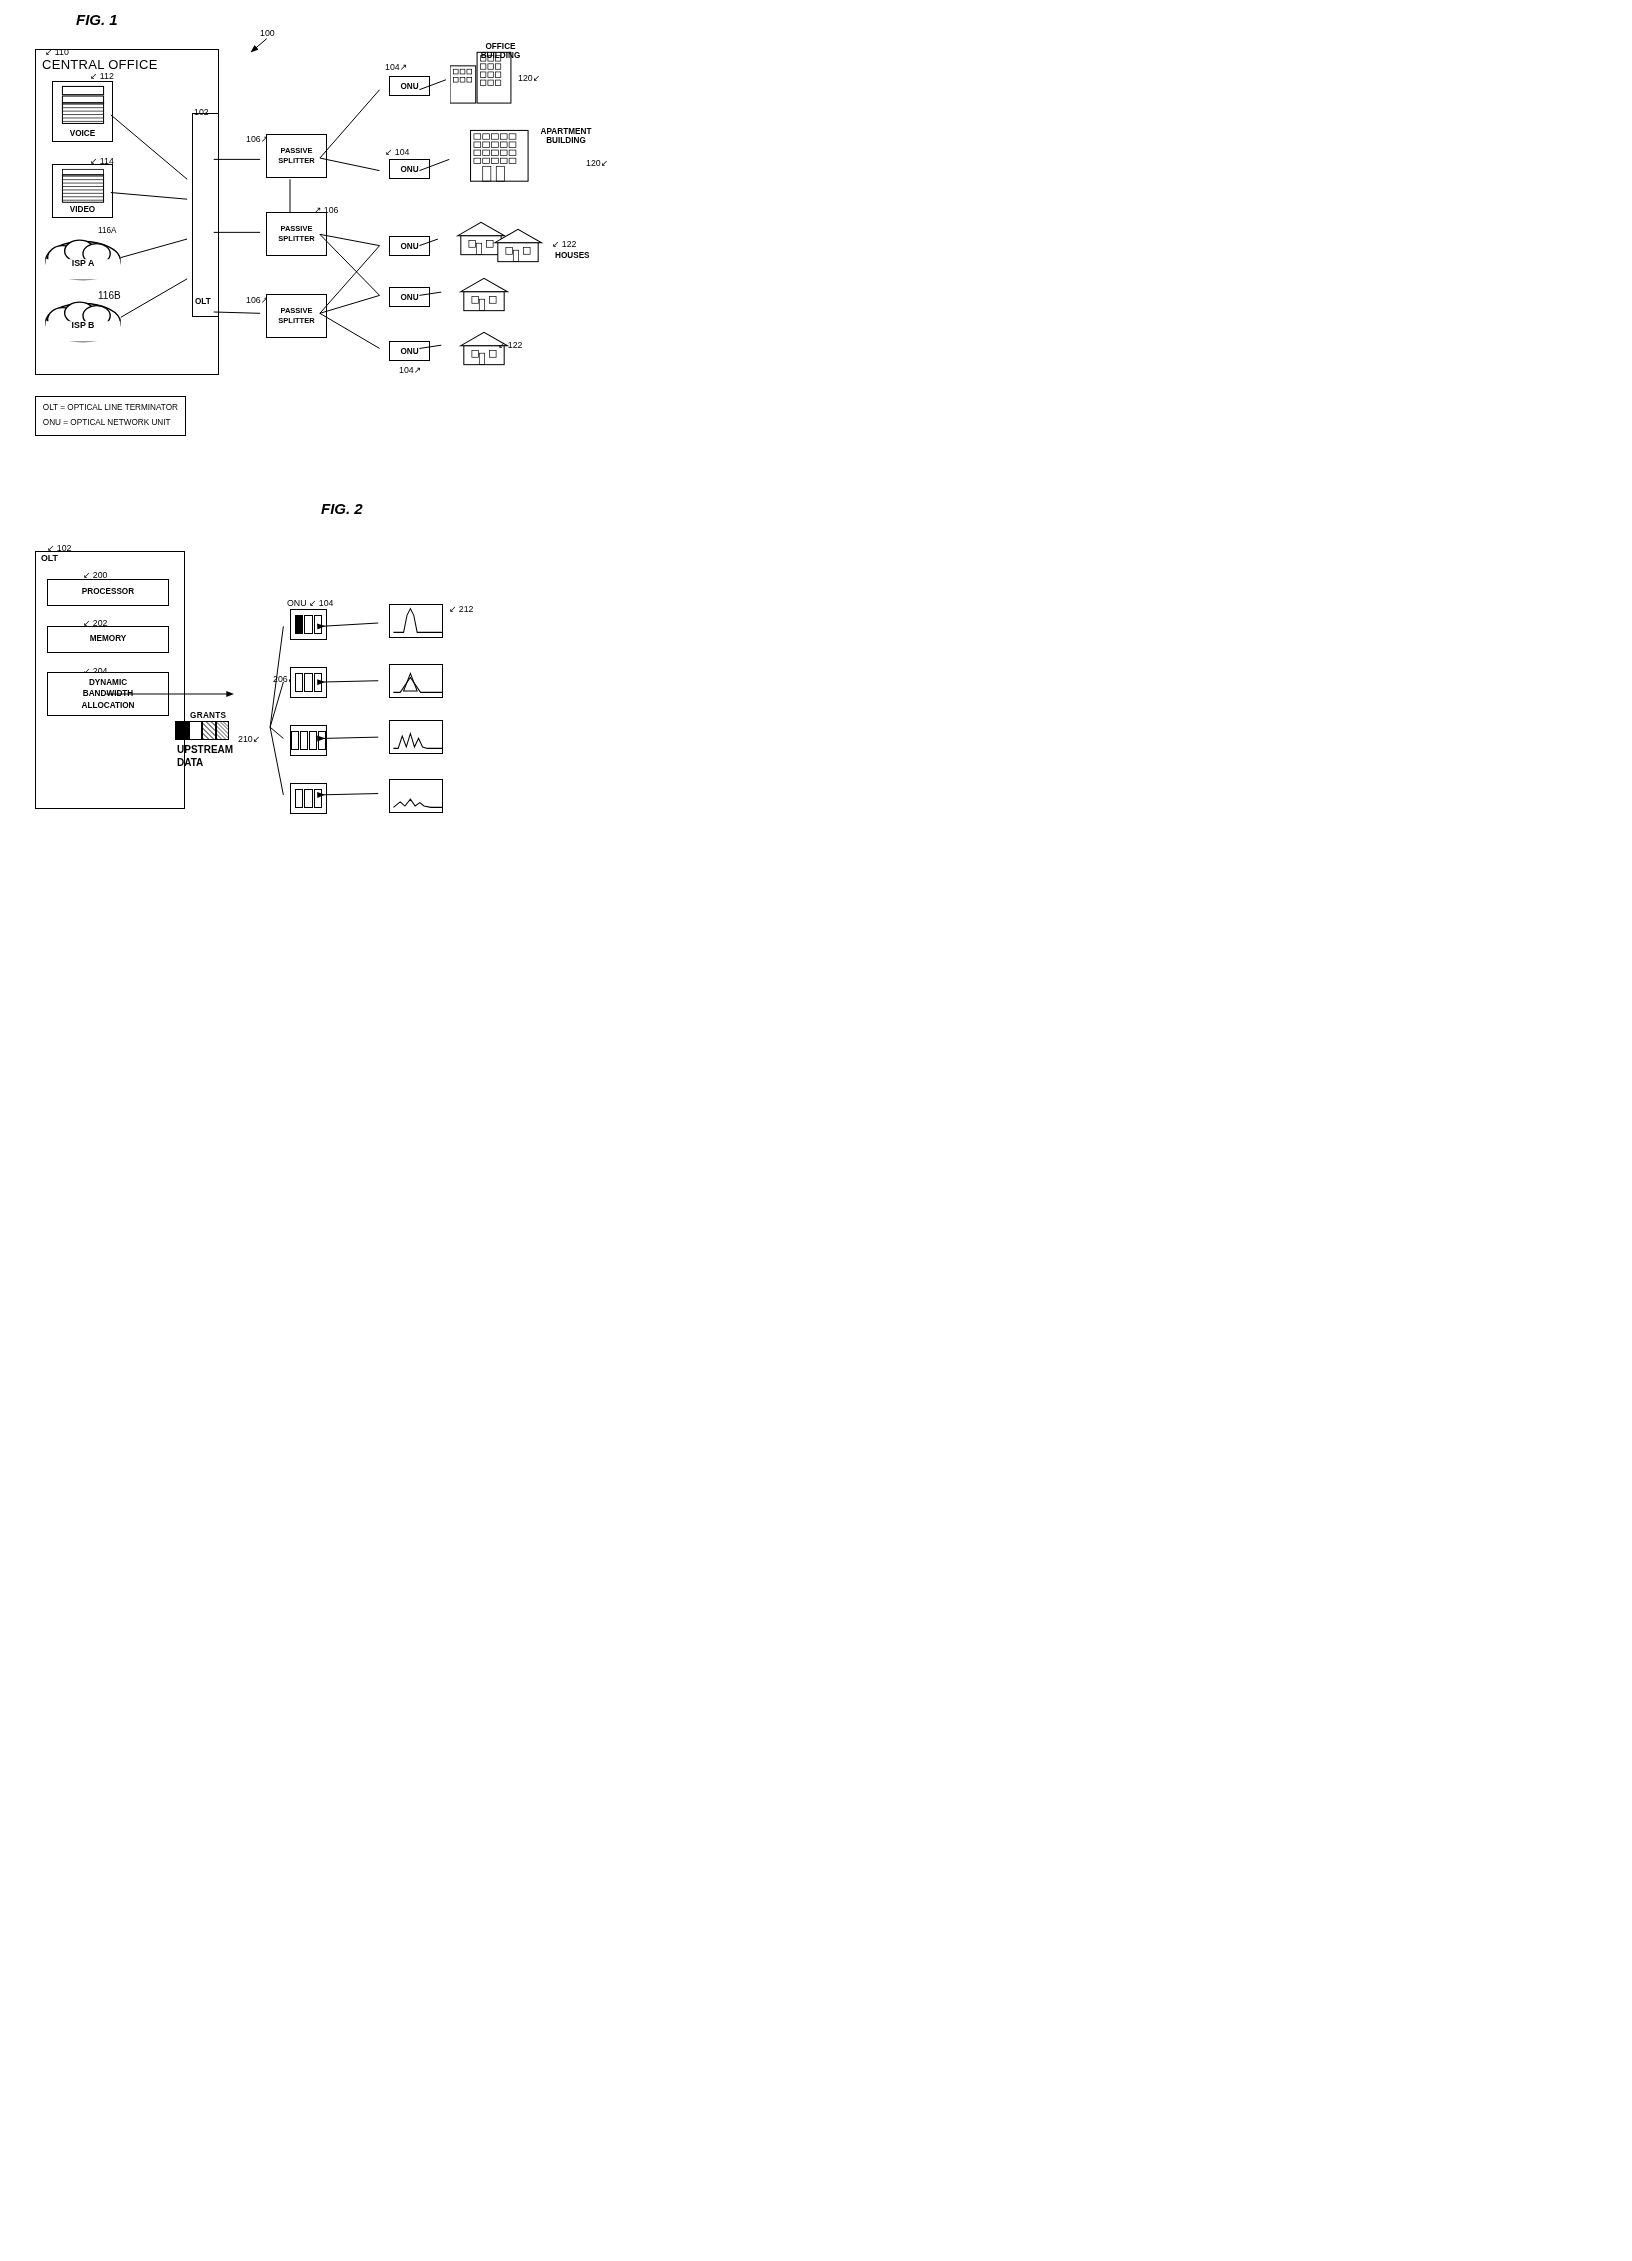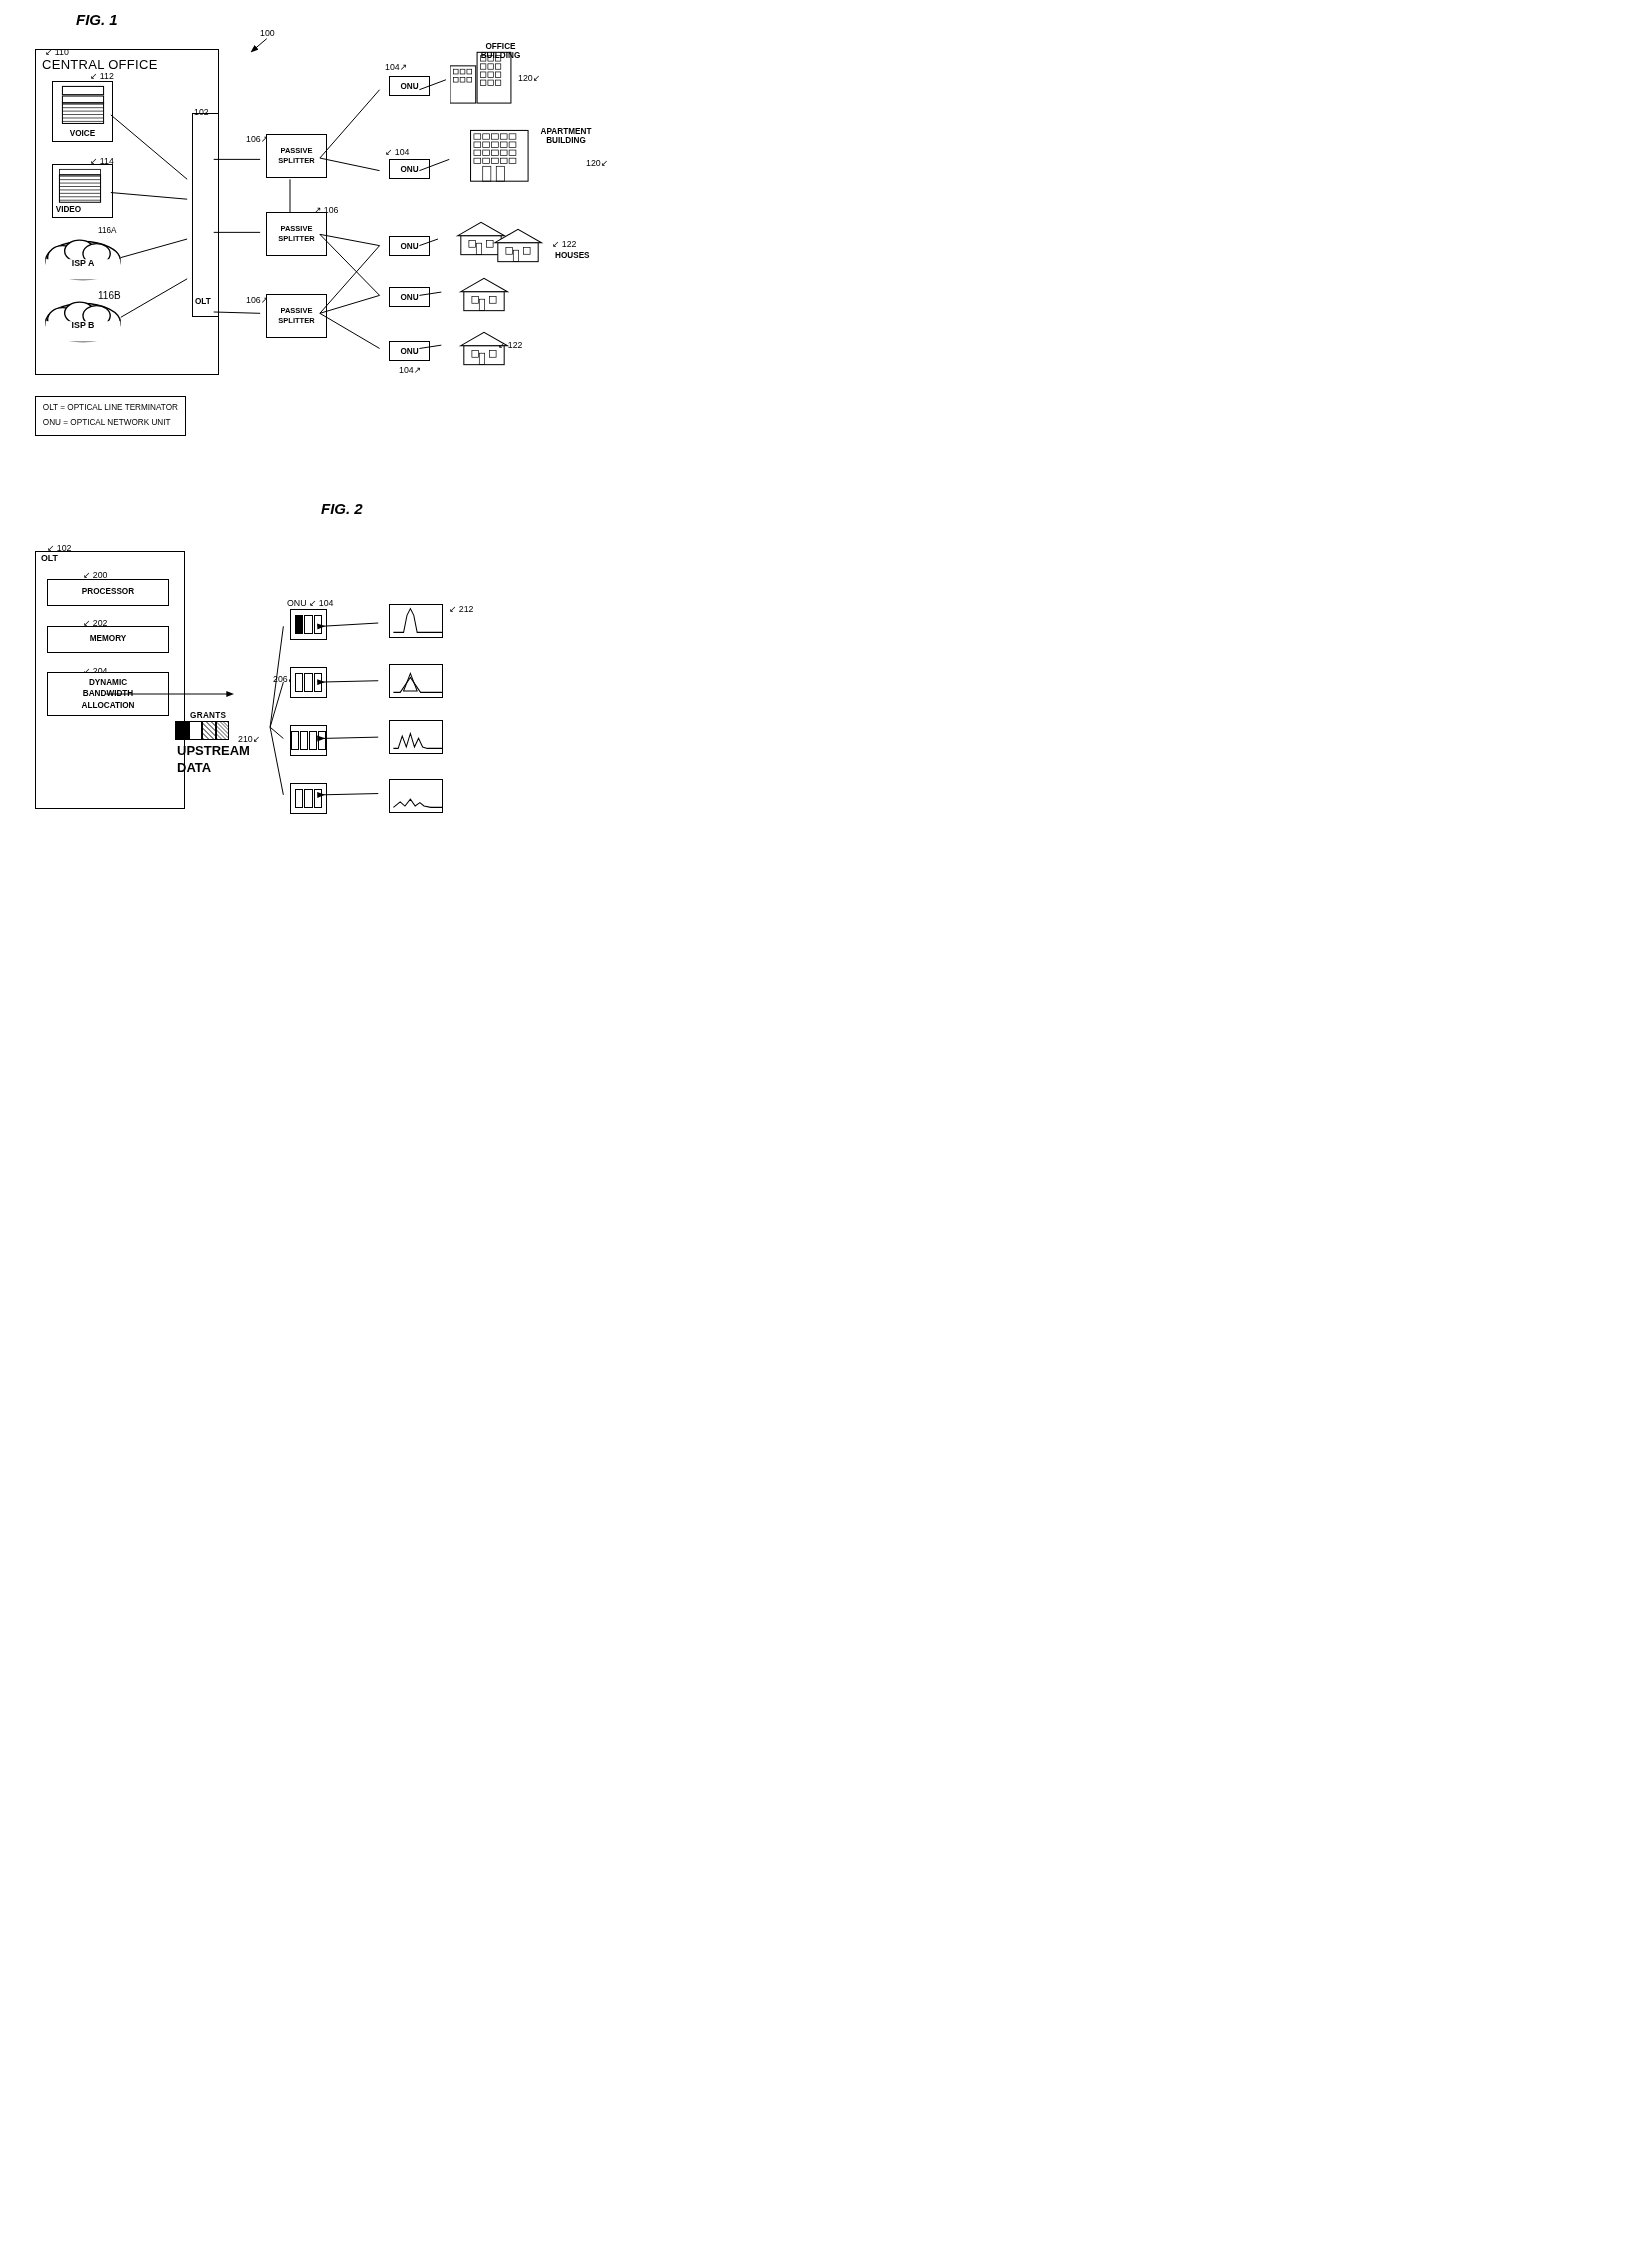--- a/index.html
+++ b/index.html
@@ -182,21 +182,21 @@
         <line x1="5" y1="43" x2="65" y2="43" stroke="#000" stroke-width="1"></line>
         <line x1="5" y1="48" x2="65" y2="48" stroke="#000" stroke-width="1"></line>
         <line x1="5" y1="53" x2="65" y2="53" stroke="#000" stroke-width="1"></line>
         <rect x="5" y="26" width="60" height="30" fill="none" stroke="#000" stroke-width="1.5"></rect>
       </svg>
       <span style="font-size:8.2px; font-weight:bold;">VOICE</span>
     </div>
 
     <span class="ref-label" style="left:82px; top:148px; font-size:8.8px;">↙ 114</span>
 
-    <div style="position:absolute; left:44px; top:156px; width:61px; height:54px; border:1.4px solid #000; display:flex; flex-direction:column; align-items:flex-start; justify-content:space-between; padding:2.7px; background:#fff;">
+    <div style="position:absolute; left:44px; top:156px; width:61px; height:54px; border:1.4px solid #000; display:flex; flex-direction:column; align-items:center; justify-content:space-between; padding:2.7px; background:#fff;">
       <svg width="48" height="37" viewBox="0 0 70 54">
         <rect x="5" y="2" width="60" height="8" fill="none" stroke="#000" stroke-width="1.2"></rect>
         <line x1="5" y1="12" x2="65" y2="12" stroke="#000" stroke-width="1"></line>
         <line x1="5" y1="17" x2="65" y2="17" stroke="#000" stroke-width="1"></line>
         <line x1="5" y1="22" x2="65" y2="22" stroke="#000" stroke-width="1"></line>
         <line x1="5" y1="27" x2="65" y2="27" stroke="#000" stroke-width="1"></line>
         <line x1="5" y1="32" x2="65" y2="32" stroke="#000" stroke-width="1"></line>
         <line x1="5" y1="37" x2="65" y2="37" stroke="#000" stroke-width="1"></line>
         <line x1="5" y1="42" x2="65" y2="42" stroke="#000" stroke-width="1"></line>
         <line x1="5" y1="47" x2="65" y2="47" stroke="#000" stroke-width="1"></line>
@@ -449,21 +449,21 @@
     <div style="position:absolute; left:167px; top:224px; display:flex; flex-direction:row; align-items:center; gap:0;">
 
       <div style="width:13.6px; height:19px; background:#000; border:1px solid #000;"></div>
 
       <div style="width:13.6px; height:19px; background:#fff; border:1px solid #000;"></div>
 
       <div style="width:13.6px; height:19px; background: repeating-linear-gradient(45deg,#888,#888 1.4px,#fff 1.4px,#fff 3.4px); border:1px solid #000;"></div>
 
       <div style="width:13.6px; height:19px; background: repeating-linear-gradient(45deg,#aaa,#aaa 1.4px,#fff 1.4px,#fff 2.7px); border:1px solid #000;"></div>
     </div>
-    <div style="position:absolute; left:169px; top:246px; font-size:13px; font-weight:bold; line-height:1.3;">UPSTREAM<br>DATA</div>
+    <div style="position:absolute; left:169px; top:246px; font-size:10px; font-weight:bold; line-height:1.3;">UPSTREAM<br>DATA</div>
 
     <span class="ref-label" style="left:230px; top:237px; font-size:8.8px;">210↙</span>
 
     <span class="ref-label" style="left:279px; top:101px; font-size:8.8px;">ONU ↙ 104</span>
 
     <div style="position:absolute; left:282px; top:112px; width:37px; height:31px; border:1.4px solid #000; display:flex; flex-direction:row; align-items:center; justify-content:center; gap:1.4px; background:#fff;">
       <div style="width:8.2px; height:19px; background:#000; border:0.7px solid #000;"></div>
       <div style="width:8.2px; height:19px; border:0.7px solid #000;"></div>
       <div style="width:8.2px; height:19px; border:0.7px solid #000;"></div>
     </div>

